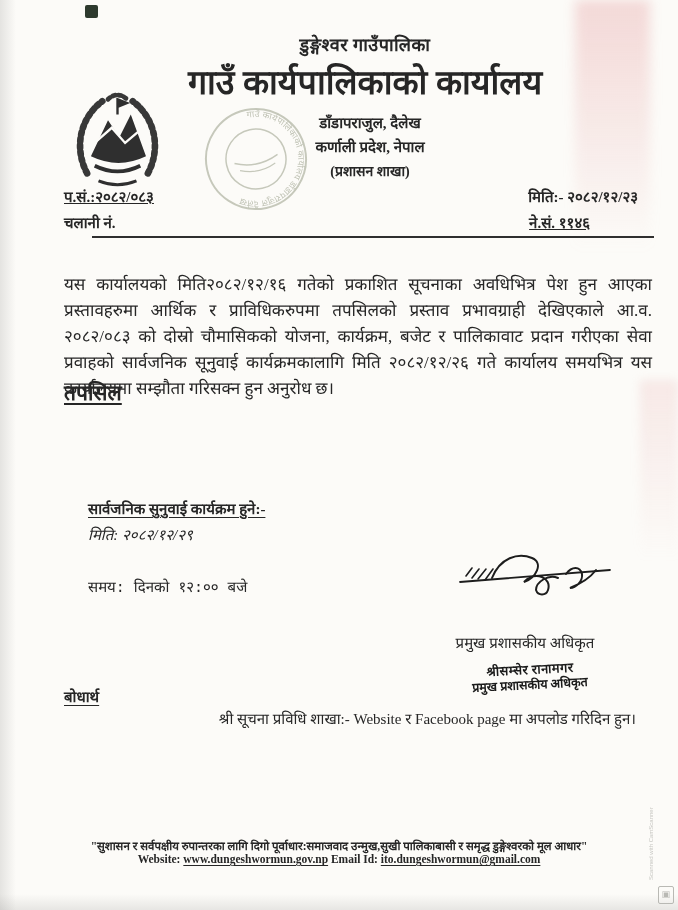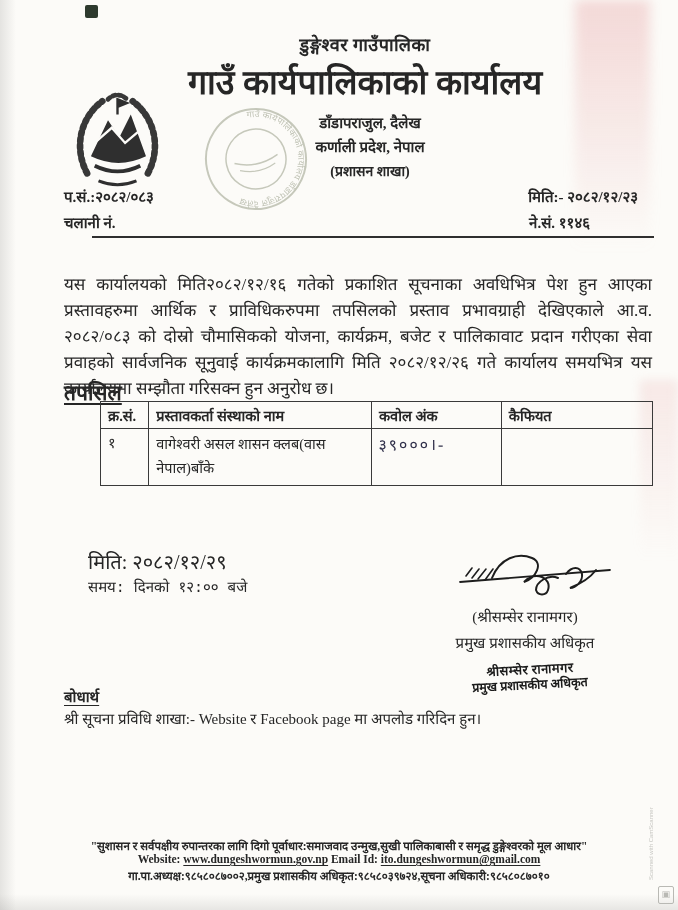--- a/index.html
+++ b/index.html
@@ -30,24 +30,24 @@
   .addr1{position:absolute;left:0;top:112px;width:740px;text-align:center;
     font-size:15px;font-weight:bold;}
   .addr2{position:absolute;left:0;top:136px;width:740px;text-align:center;
     font-size:15px;font-weight:bold;}
   .branch{position:absolute;left:0;top:161px;width:740px;text-align:center;
     font-size:14px;font-weight:bold;}
   .emblem{position:absolute;left:70px;top:86px;width:95px;height:112px;}
   .seal{position:absolute;left:200px;top:103px;width:112px;height:112px;opacity:.55;
     transform:rotate(-12deg);}
   
-  .ref-no{position:absolute;left:64px;top:186px;font-size:15px;font-weight:bold;}
+  .ref-no{position:absolute;left:64px;top:186px;font-size:15px;font-weight:bold;text-decoration:underline;}
   .chalani{position:absolute;left:64px;top:212px;font-size:15px;font-weight:bold;}
   .date{position:absolute;right:40px;top:186px;font-size:15px;font-weight:bold;}
-  .nesam{position:absolute;right:88px;top:212px;font-size:15px;font-weight:bold;}
+  .nesam{position:absolute;right:88px;top:212px;font-size:15px;font-weight:bold;text-decoration:underline;}
   .top-rule{position:absolute;left:92px;top:236px;width:562px;height:0;
     border-top:2.5px solid #2f2f2f;}
   .subject{position:absolute;left:64px;top:242px;width:580px;
     font-size:15.5px;font-weight:bold;text-decoration:underline;
     text-underline-offset:3px;}
   .body-par{position:absolute;left:64px;top:272px;width:588px;
     font-size:17px;line-height:26px;text-align:justify;}
   .tapsil{position:absolute;left:64px;top:378px;font-size:21px;font-weight:bold;
     text-decoration:underline;text-underline-offset:3px;}
   
@@ -57,38 +57,38 @@
     border:1.8px solid #3a3a3a;padding:3px 7px;text-align:left;vertical-align:top;}
   table.tapsil-table th{font-weight:bold;}
   .col-sn{width:34px;} .col-name{width:230px;} .col-amt{width:122px;} .col-rem{width:150px;}
   td.name-cell{text-align:justify;line-height:24px;}
   td.amt-cell{font-size:16px;letter-spacing:2px;color:#30304a;
     transform:rotate(-.5deg);}
   td.row-td{height:50px;}
   
   .event-head{position:absolute;left:88px;top:498px;font-size:15px;font-weight:bold;
     text-decoration:underline;text-underline-offset:3px;}
-  .event-date{position:absolute;left:88px;top:548px;font-size:20px;}
+  .event-date{position:absolute;left:88px;top:524px;font-size:15px;font-style:italic;}
   .event-venue{position:absolute;left:88px;top:550px;font-size:15px;}
   .event-time{position:absolute;left:88px;top:576px;font-size:15px;font-family:Liberation Mono, monospace;}
   
   .signature{position:absolute;left:440px;top:548px;width:190px;height:58px;}
   .sig-name{position:absolute;left:400px;top:606px;width:250px;text-align:center;
     font-size:15px;}
   .sig-title{position:absolute;left:400px;top:632px;width:250px;text-align:center;
     font-size:15px;}
   .stamp-name{position:absolute;left:420px;top:660px;width:220px;text-align:center;
     font-size:13px;font-weight:bold;transform:rotate(-3deg);color:#1b1b1b;
     letter-spacing:.4px;}
   .stamp-title{position:absolute;left:420px;top:676px;width:220px;text-align:center;
     font-size:12.5px;font-weight:bold;transform:rotate(-3deg);color:#1b1b1b;}
   
   .cc-label{position:absolute;left:64px;top:686px;font-size:15px;font-weight:bold;
     text-decoration:underline;text-underline-offset:3px;}
-  .cc-line{position:absolute;left:64px;top:708px;width:560px;font-size:15px;}
+  .cc-line{position:absolute;left:76px;top:708px;width:560px;font-size:15px;text-align:right;}
   
   .motto{position:absolute;left:10px;top:838px;width:658px;text-align:center;
     font-size:11.5px;font-weight:bold;}
   .weblinks{position:absolute;left:10px;top:853px;width:658px;text-align:center;
     font-size:11.5px;font-weight:bold;}
   .weblinks .lnk{text-decoration:underline;text-underline-offset:2px;}
   .contacts{position:absolute;left:10px;top:868px;width:658px;text-align:center;
     font-size:11.5px;font-weight:bold;}
   
   .watermark{position:absolute;left:648px;top:880px;width:60px;
@@ -146,63 +146,44 @@
   <div class="chalani">चलानी नं.</div>
   <div class="date">मिति:- २०८२/१२/२३</div>
   <div class="nesam">ने.सं. ११४६</div>
 
   <div class="top-rule"></div>
 
   <div class="body-par">यस कार्यालयको मिति२०८२/१२/१६ गतेको प्रकाशित सूचनाका अवधिभित्र पेश हुन आएका प्रस्तावहरुमा आर्थिक र प्राविधिकरुपमा तपसिलको प्रस्ताव प्रभावग्राही देखिएकाले आ.व. २०८२/०८३ को दोस्रो चौमासिकको योजना, कार्यक्रम, बजेट र पालिकावाट प्रदान गरीएका सेवा प्रवाहको सार्वजनिक सूनुवाई कार्यक्रमकालागि मिति २०८२/१२/२६ गते कार्यालय समयभित्र यस कार्यालयमा सम्झौता गरिसक्न हुन अनुरोध छ।</div>
 
   <div class="tapsil">तपसिल</div>
 
-  <table class="tapsil-table">
-    <thead>
-      <tr>
-        <th class="col-sn">क्र.सं.</th>
-        <th class="col-name">प्रस्तावकर्ता संस्थाको नाम</th>
-        <th class="col-amt">कवोल अंक</th>
-        <th class="col-rem">कैफियत</th>
-      </tr>
-    </thead>
-    <tbody>
-      <tr>
-        <td class="row-td">१</td>
-        <td class="row-td name-cell">वागेश्वरी असल शासन क्लब(वास नेपाल)बाँके</td>
-        <td class="row-td amt-cell">३९०००।-</td>
-        <td class="row-td"></td>
-      </tr>
-    </tbody>
-  </table>
 
+  <div class="event-head">सार्वजनिक सुनुवाई कार्यक्रम हुने:-</div>
   <div class="event-date">मिति: २०८२/१२/२९</div>
   <div class="event-time">समय: दिनको १२:०० बजे</div>
 
   <svg class="signature" viewBox="0 0 190 58">
     <g stroke="#1d1d1d" stroke-width="2" fill="none" stroke-linecap="round">
       <path d="M52,30 C60,10 78,4 92,10 C104,15 96,30 84,34 C96,22 112,30 108,42 C106,48 98,48 96,42 C96,34 108,26 118,30"></path>
       <path d="M126,26 C132,18 140,18 142,26 C143,33 136,40 130,40 C140,36 150,30 156,22"></path>
       <path d="M20,34 L170,22" stroke-width="1.8"></path>
       <path d="M26,28 l6,-8 M32,30 l7,-9 M38,31 l8,-10 M45,32 l8,-11" stroke-width="1.6"></path>
     </g>
   </svg>
-  <div class="sig-name">(श्रीसम्सेर रानामगर)</div>
   <div class="sig-title">प्रमुख प्रशासकीय अधिकृत</div>
   <div class="stamp-name">श्रीसम्सेर रानामगर</div>
   <div class="stamp-title">प्रमुख प्रशासकीय अधिकृत</div>
 
   <div class="cc-label">बोधार्थ</div>
   <div class="cc-line">श्री सूचना प्रविधि शाखा:- Website र Facebook page मा अपलोड गरिदिन हुन।</div>
 
   <div class="motto">"सुशासन र सर्वपक्षीय रुपान्तरका लागि दिगो पूर्वाधार:समाजवाद उन्मुख,सुखी पालिकाबासी र समृद्ध डुङ्गेश्वरको मूल आधार"</div>
   <div class="weblinks">
     <span>Website:</span>
     <span class="lnk">www.dungeshwormun.gov.np</span>
     <span>Email Id:</span>
     <span class="lnk">ito.dungeshwormun@gmail.com</span>
   </div>
-  <div class="contacts">गा.पा.अध्यक्ष:९८५८०८७००२,प्रमुख प्रशासकीय अधिकृत:९८५८०३९७२४,सूचना अधिकारी:९८५८०८७०१०</div>
 
   <div class="watermark">Scanned with CamScanner</div>
   <div class="wm-icon">▣</div>
 
 </div>
 
 </body></html>

